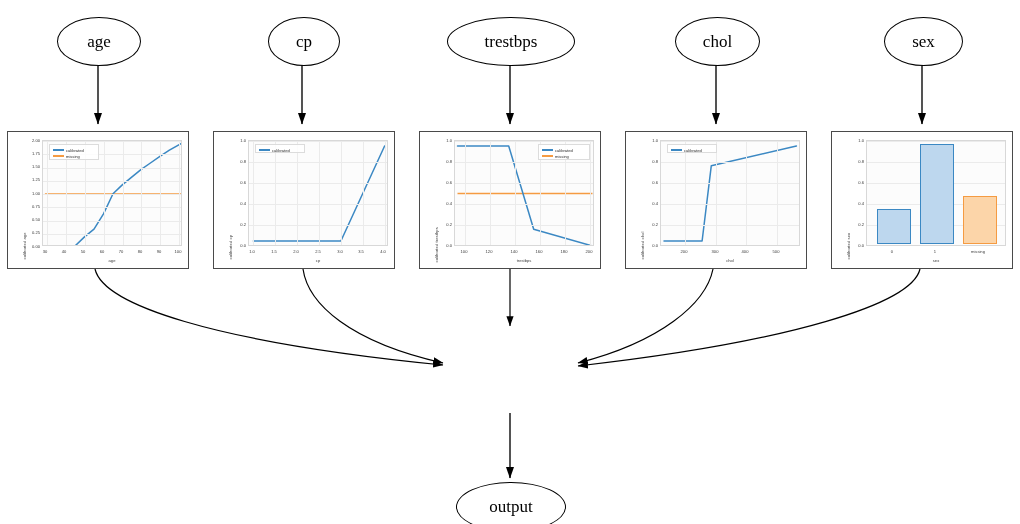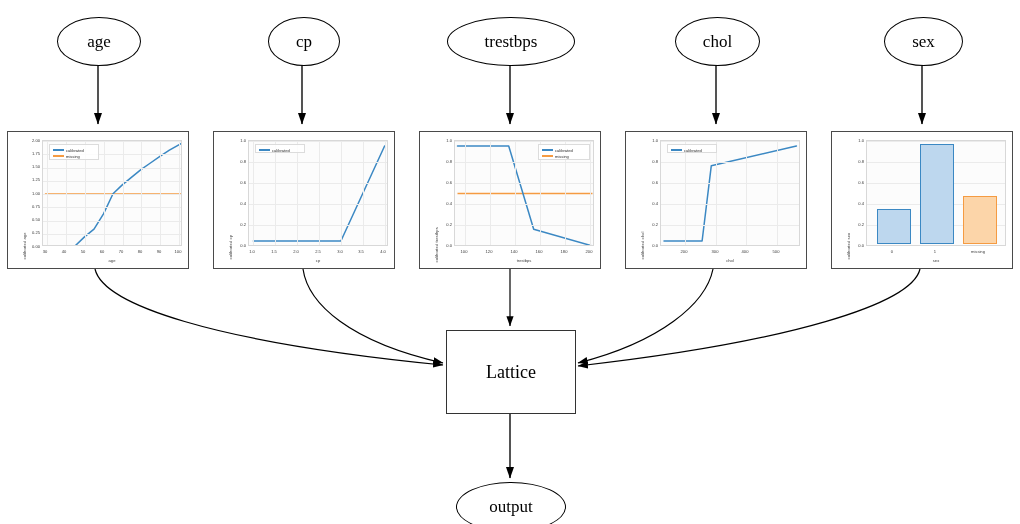--- a/index.html
+++ b/index.html
@@ -296,21 +296,18 @@
       <div class="tick y" style="left:12px;top:68.7px;width:20px;">0.4</div>
       <div class="tick y" style="left:12px;top:89.7px;width:20px;">0.2</div>
       <div class="tick y" style="left:12px;top:110.7px;width:20px;">0.0</div>
       <div class="tick x" style="left:51px;top:117px;width:18px;">0</div>
       <div class="tick x" style="left:94px;top:117px;width:18px;">1</div>
       <div class="tick x" style="left:133px;top:117px;width:26px;">missing</div>
       <div class="axis-xlabel" style="left:74px;top:126px;width:60px;">sex</div>
     </div>
   </div>
 
-  <div class="node boxnode" style="left:446px;top:318px;width:128px;height:82px;">
-    <span>Lattice</span>
-  </div>
 
   <div class="node ellipse" style="left:456px;top:470px;width:108px;height:48px;">
     <span>output</span>
   </div>
 
 </div>
 
 </body></html>

